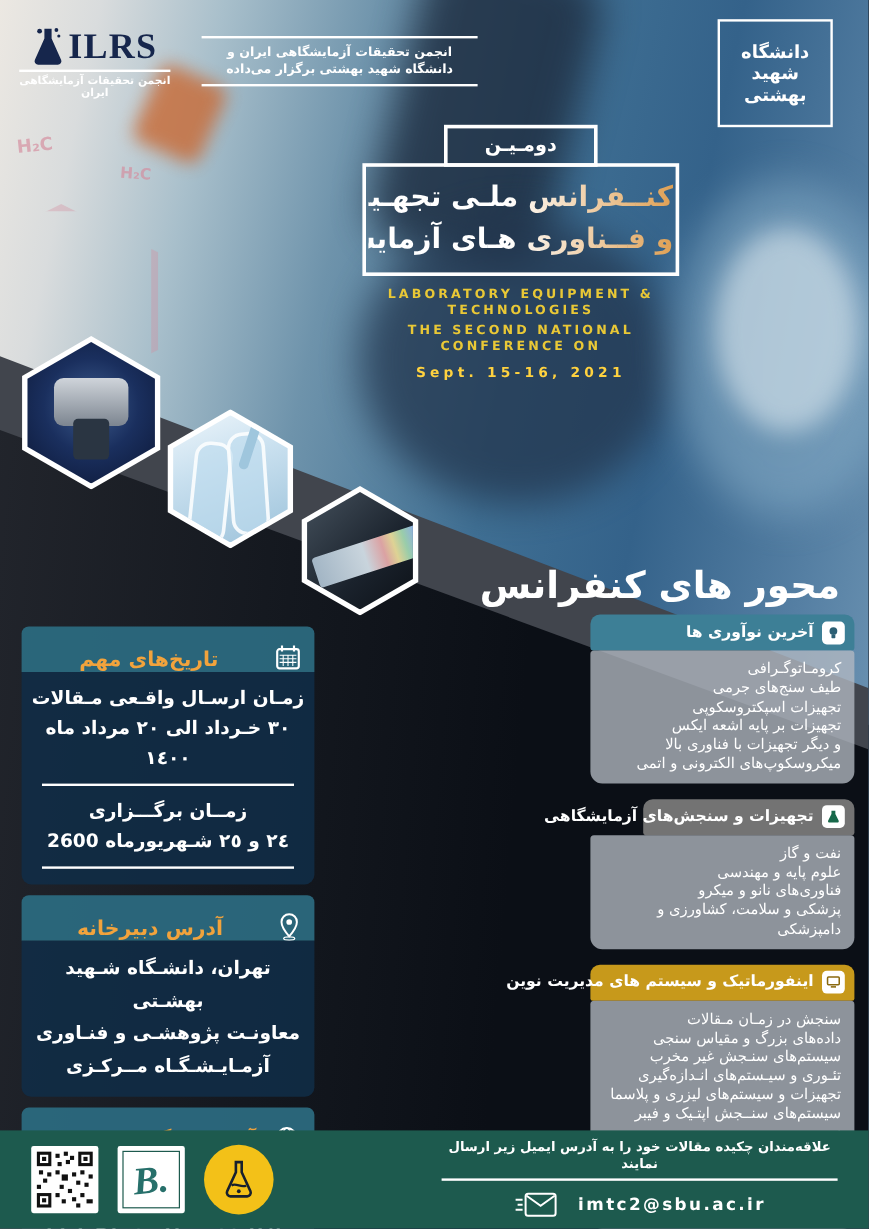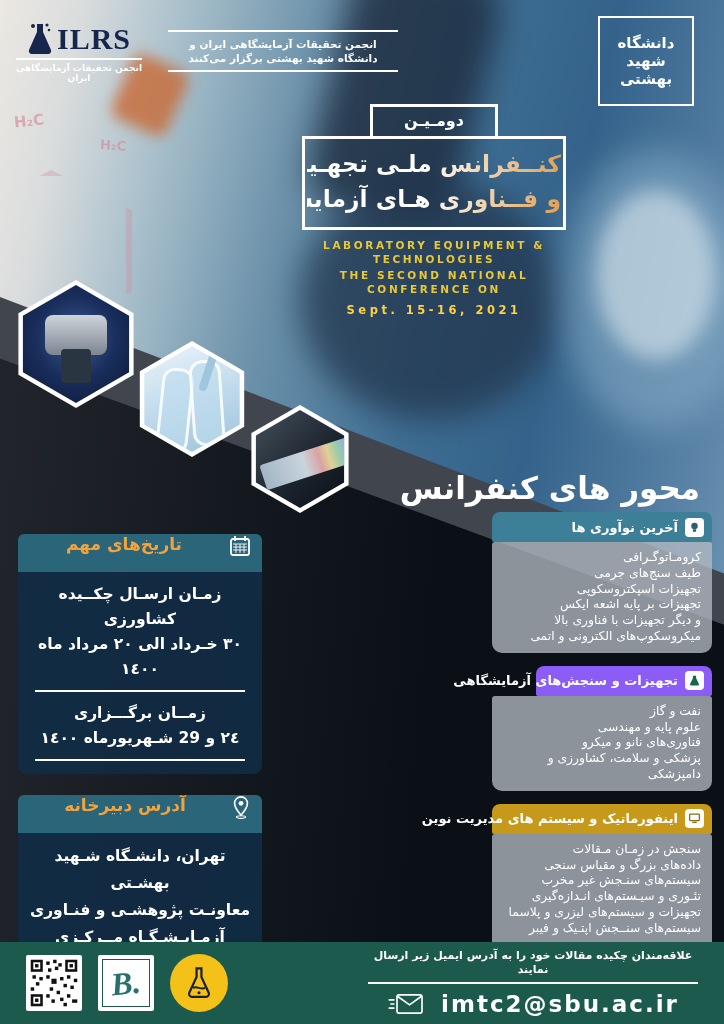--- a/index.html
+++ b/index.html
@@ -68,21 +68,21 @@
   .topics-heading{position:absolute;right:24px;top:470px;z-index:10;color:#fff;font-weight:bold;font-size:31px;direction:rtl;}
   .cards{position:absolute;right:12px;top:512px;width:220px;z-index:10;display:flex;flex-direction:column;gap:13px;}
   .card-header{display:flex;direction:rtl;align-items:center;gap:7px;height:30px;padding:0 8px;border-radius:8px 8px 2px 2px;}
   .card-icon{width:19px;height:19px;background:#fff;border-radius:4px;display:flex;align-items:center;justify-content:center;flex:none;}
   .card-title{flex:1;color:#fff;font-weight:bold;font-size:13px;text-align:right;white-space:nowrap;}
   .card-body{background:rgba(178,185,193,.78);border-radius:3px 3px 10px 10px;padding:8px 11px;}
   .card-body li{list-style:none;color:#fff;font-size:12.3px;line-height:15.8px;text-align:right;direction:rtl;}
   .card-body ul{margin:0;padding:0;}
   
   .sidebar{position:absolute;left:18px;top:522px;width:244px;z-index:10;display:flex;flex-direction:column;gap:9px;}
-  .panel-header{height:38px;background:rgba(44,106,127,.94);border-radius:6px 6px 0 0;display:flex;direction:rtl;align-items:flex-start;gap:8px;padding:0 10px;margin-top:12px;}
+  .panel-header{height:38px;background:rgba(44,106,127,.94);border-radius:6px 6px 0 0;display:flex;direction:rtl;align-items:flex-end;gap:8px;padding:0 10px;}
   .panel-title{flex:1;text-align:center;color:#f2a33c;font-weight:bold;font-size:17px;}
   .panel-body{background:rgba(17,44,70,.9);border-radius:0 0 8px 8px;padding:10px 8px 4px;text-align:center;direction:rtl;}
   .d-line{color:#fff;font-weight:bold;font-size:15.5px;line-height:25px;}
   .divider{height:2px;background:#fff;width:92%;margin:8px auto 9px;}
   .addr-line{color:#fff;font-weight:bold;font-size:15.5px;line-height:27px;}
   .web-body{border-radius:0 0 8px 8px;overflow:hidden;}
   .url-box{background:rgba(152,180,202,.5);padding:9px 4px 8px;text-align:center;}
   .url-text{color:#fff;font-weight:bold;font-size:19px;letter-spacing:3px;direction:ltr;}
   .note-box{background:rgba(152,180,202,.26);padding:6px 4px 7px;margin-top:2px;text-align:center;direction:rtl;}
   .note-text{color:#fff;font-weight:bold;font-size:12.3px;}
@@ -92,21 +92,21 @@
   .qr{width:56px;height:56px;background:#fff;padding:3px;box-sizing:border-box;border-radius:2px;}
   .blogo{width:56px;height:56px;background:#fff;border-radius:2px;display:flex;align-items:center;justify-content:center;position:relative;}
   .blogo .inner{position:absolute;inset:4px;border:1.5px solid #1d5a4e;}
   .blogo .b{font-family:"Liberation Serif","DejaVu Serif",serif;font-style:italic;font-weight:bold;font-size:32px;color:#27706b;transform:rotate(-6deg);z-index:1;}
   .ylogo{width:58px;height:58px;background:#f3c118;border-radius:50%;display:flex;align-items:center;justify-content:center;}
   .f-spacer{flex:1;}
   .f-right{width:330px;}
   .cta{color:#fff;font-weight:bold;font-size:11px;text-align:center;direction:rtl;line-height:14px;}
   .f-divider{height:2px;background:#fff;margin:5px 0 7px;}
   .email-row{display:flex;align-items:center;justify-content:center;gap:14px;}
-  .email{color:#fff;font-weight:bold;font-size:23px;letter-spacing:2px;direction:ltr;}
+  .email{color:#fff;font-weight:bold;font-size:14px;letter-spacing:2px;direction:ltr;}
 </style>
 </head>
 <body>
 
 <div class="poster">
 
   <div class="bg-top">
     <span class="chem" style="left:14px;top:112px;font-size:15px;transform:rotate(-6deg);">H₂C</span>
     <span class="chem" style="left:100px;top:138px;font-size:13px;transform:rotate(4deg);">H₂C</span>
     <div class="chem-hex"></div>
@@ -129,21 +129,21 @@
         <circle cx="6" cy="4" r="2" fill="#16264c"></circle>
           <circle cx="20" cy="3" r="1.6" fill="#16264c"></circle>
           <circle cx="22" cy="8" r="1.3" fill="#16264c"></circle>
       </svg>
       <span class="ilrs-acronym">ILRS</span>
     </div>
     <div class="ilrs-line"></div>
     <div class="ilrs-sub">انجمن تحقیقات آزمایشگاهی ایران</div>
   </div>
 
-  <div class="org-line">انجمن تحقیقات آزمایشگاهی ایران و دانشگاه شهید بهشتی برگزار می‌کنند</div>
+  <div class="org-line">انجمن تحقیقات آزمایشگاهی ایران و دانشگاه شهید بهشتی برگزار می‌داده</div>
 
   <div class="uni-logo">
     <span>دانشگاه</span>
     <span>شهید</span>
     <span>بهشتی</span>
   </div>
 
   <div class="title-wrap">
     <div class="ordinal-box">دومـیـن</div>
     <div class="main-box">
@@ -196,21 +196,21 @@
           <li>طیف سنج‌های جرمی</li>
           <li>تجهیزات اسپکتروسکوپی</li>
           <li>تجهیزات بر پایه اشعه ایکس</li>
           <li>و دیگر تجهیزات با فناوری بالا</li>
           <li>میکروسکوپ‌های الکترونی و اتمی</li>
         </ul>
       </div>
     </div>
 
     <div>
-      <div class="card-header" style="background:#8b5cf6;margin-left:44px;">
+      <div class="card-header" style="background:#737373;margin-left:44px;">
         <span class="card-icon">
           <svg width="13" height="13" viewBox="0 0 24 24">
               <path d="M9 3h6v5l5 10a2 2 0 0 1-2 3H6a2 2 0 0 1-2-3l5-10z" fill="#17684a"></path>
             </svg>
         </span>
         <span class="card-title">تجهیزات و سنجش‌های آزمایشگاهی</span>
       </div>
       <div class="card-body">
         <ul>
           <li>نفت و گاز</li>
@@ -252,25 +252,25 @@
     <div>
       <div class="panel-header">
         <svg width="24" height="24" viewBox="0 0 24 24">
           <rect x="3" y="5" width="18" height="16" rx="2" fill="none" stroke="#fff" stroke-width="1.8"></rect>
           <path d="M7 2v5M17 2v5" stroke="#fff" stroke-width="1.8"></path>
           <path d="M5 10h14M5 13h14M5 16h14M8 10v9M12 10v9M16 10v9" stroke="#fff" stroke-width="0.9"></path>
         </svg>
         <span class="panel-title">تاریخ‌های مهم</span>
       </div>
       <div class="panel-body">
-        <div class="d-line">زمـان ارسـال چکــیده کشاورزی</div>
+        <div class="d-line">زمـان ارسـال واقـعی مـقالات</div>
         <div class="d-line">٣٠ خـرداد الی ٢٠ مرداد ماه ١٤٠٠</div>
         <div class="divider"></div>
         <div class="d-line">زمــان برگـــزاری</div>
-        <div class="d-line">٢٤ و 29 شـهریورماه ١٤٠٠</div>
+        <div class="d-line">٢٤ و ٢٥ شـهریورماه 2600</div>
         <div class="divider"></div>
       </div>
     </div>
 
     <div>
       <div class="panel-header">
         <svg width="22" height="24" viewBox="0 0 24 26">
           <path d="M12 2c-4 0-7 3-7 7 0 5 7 13 7 13s7-8 7-13c0-4-3-7-7-7z" fill="none" stroke="#fff" stroke-width="1.8"></path>
           <circle cx="12" cy="9" r="2.6" fill="#fff"></circle>
           <ellipse cx="12" cy="24" rx="5" ry="1.4" fill="none" stroke="#fff" stroke-width="1.2"></ellipse>

